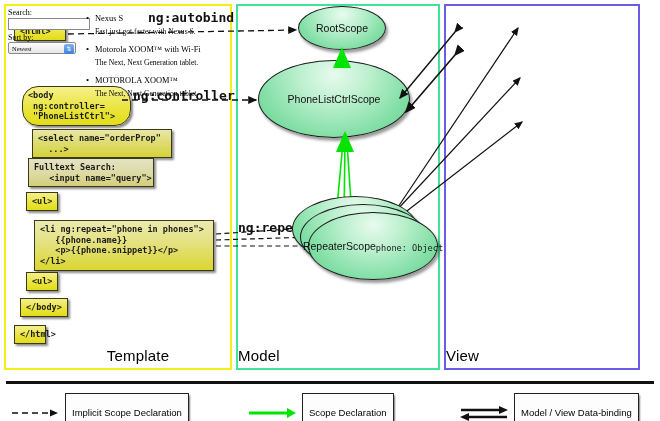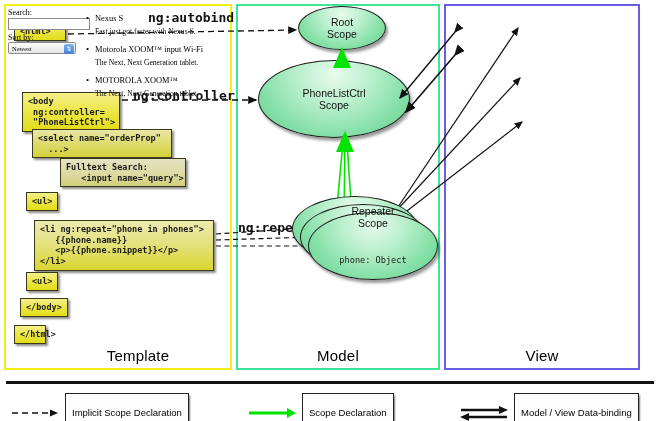--- a/index.html
+++ b/index.html
@@ -23,21 +23,21 @@
     border: 2px solid #000;
   }
   .panel-template { left: 4px;   top: 4px; width: 228px; height: 366px; border-color: #f2ee18; }
   .panel-model    { left: 236px; top: 4px; width: 204px; height: 366px; border-color: #3fe39a; }
   .panel-view     { left: 444px; top: 4px; width: 196px; height: 366px; border-color: #6b5ce7; }
 
   .panel-title {
     position: absolute;
     bottom: 4px;
     left: 0; right: 0;
-    text-align: center;
+    text-align: left;
     font-size: 15px;
     color: #000;
     letter-spacing: .2px;
   }
   .panel-template .panel-title { text-align: center; padding-left: 40px; }
 
   
   .codebox {
     position: absolute;
     background: linear-gradient(180deg, #f5f08a 0%, #eae53f 55%, #e2dc18 100%);
@@ -62,21 +62,21 @@
   }
 
   
   .ellipse {
     position: absolute;
     border-radius: 50%;
     border: 1.6px solid #1b1b1b;
     background: radial-gradient(ellipse at 50% 18%, #e8fbee 0%, #bdf0cf 32%, #86e0a8 68%, #5fd08c 100%);
     box-shadow: 2px 3px 3px rgba(0,0,0,.4);
     display: flex;
-    flex-direction: column;
+    flex-direction: row;
     align-items: center;
     justify-content: center;
     text-align: center;
   }
   .ell-title {
     font-family: "Liberation Sans", sans-serif;
     font-size: 10.5px;
     color: #111;
     line-height: 1.15;
   }
@@ -195,28 +195,28 @@
   </div>
   <div class="panel panel-model">
     <div class="panel-title">Model</div>
   </div>
   <div class="panel panel-view">
     <div class="panel-title">View</div>
   </div>
 
   <div class="codebox" style="left:14px;  top:22px;  width:52px;">&lt;html&gt;</div>
 
-  <div class="codebox" style="left:22px;  top:92px;  width:98px;">&lt;body
+  <div class="codebox" style="left:22px;  top:86px;  width:109px;border-radius:16px;">&lt;body
  ng:controller=
  "PhoneListCtrl"&gt;</div>
 
   <div class="codebox grayish" style="left:32px; top:129px; width:140px;">&lt;select name="orderProp"
   ...&gt;</div>
 
-  <div class="codebox grayflat" style="left:28px; top:158px; width:126px;margin-left:32px;">Fulltext Search:
+  <div class="codebox grayflat" style="left:28px; top:158px; width:126px;">Fulltext Search:
    &lt;input name="query"&gt;</div>
 
   <div class="codebox" style="left:26px;  top:192px; width:32px;">&lt;ul&gt;</div>
 
   <div class="codebox wide" style="left:34px; top:220px; width:180px;">&lt;li ng:repeat="phone in phones"&gt;
    {{phone.name}}
    &lt;p&gt;{{phone.snippet}}&lt;/p&gt;
 &lt;/li&gt;</div>
 
   <div class="codebox" style="left:26px;  top:272px; width:32px;">&lt;ul&gt;</div>
@@ -253,21 +253,21 @@
       <span>Newest</span>
       <span class="sel-btn">⇅</span>
     </div>
 
     <div class="phone-list">
       <div class="phone-item">
         <div class="phone-name">Nexus S</div>
         <div class="phone-snippet">Fast just got faster with Nexus S.</div>
       </div>
       <div class="phone-item">
-        <div class="phone-name">Motorola XOOM™  input Wi-Fi</div>
+        <div class="phone-name">Motorola XOOM™  with Wi-Fi</div>
         <div class="phone-snippet">The Next, Next Generation tablet.</div>
       </div>
       <div class="phone-item">
         <div class="phone-name">MOTOROLA XOOM™</div>
         <div class="phone-snippet">The Next, Next Generation tablet.</div>
       </div>
     </div>
   </div>
 
   <div class="conn-label" style="left:148px; top:10px;">ng:autobind</div>

